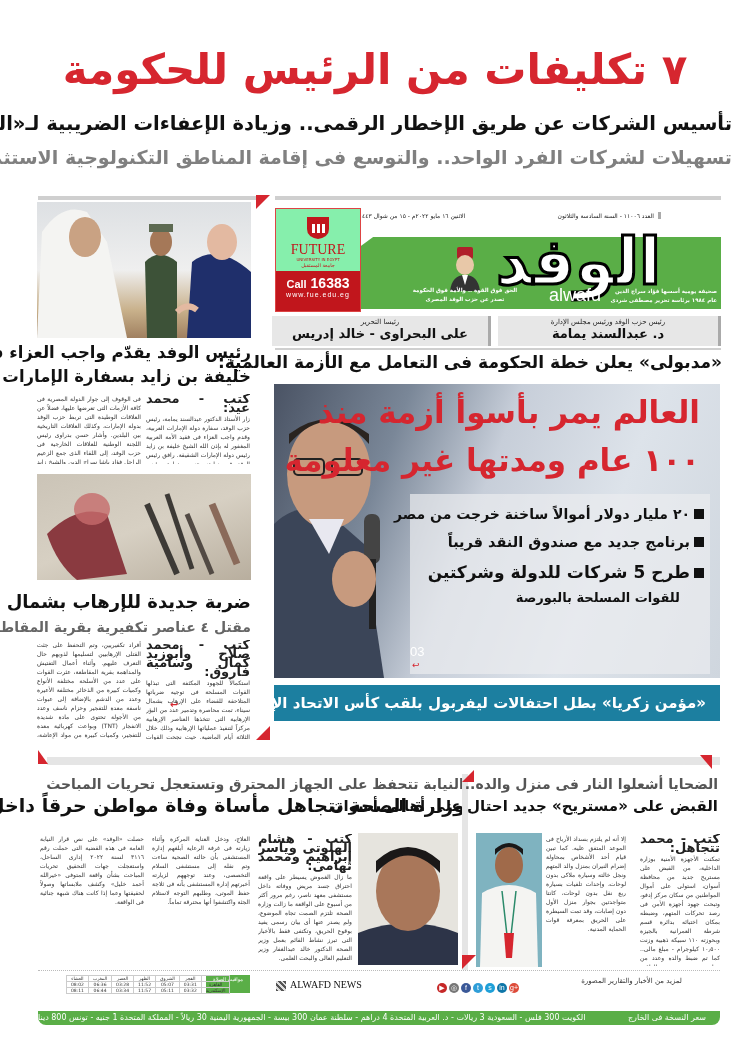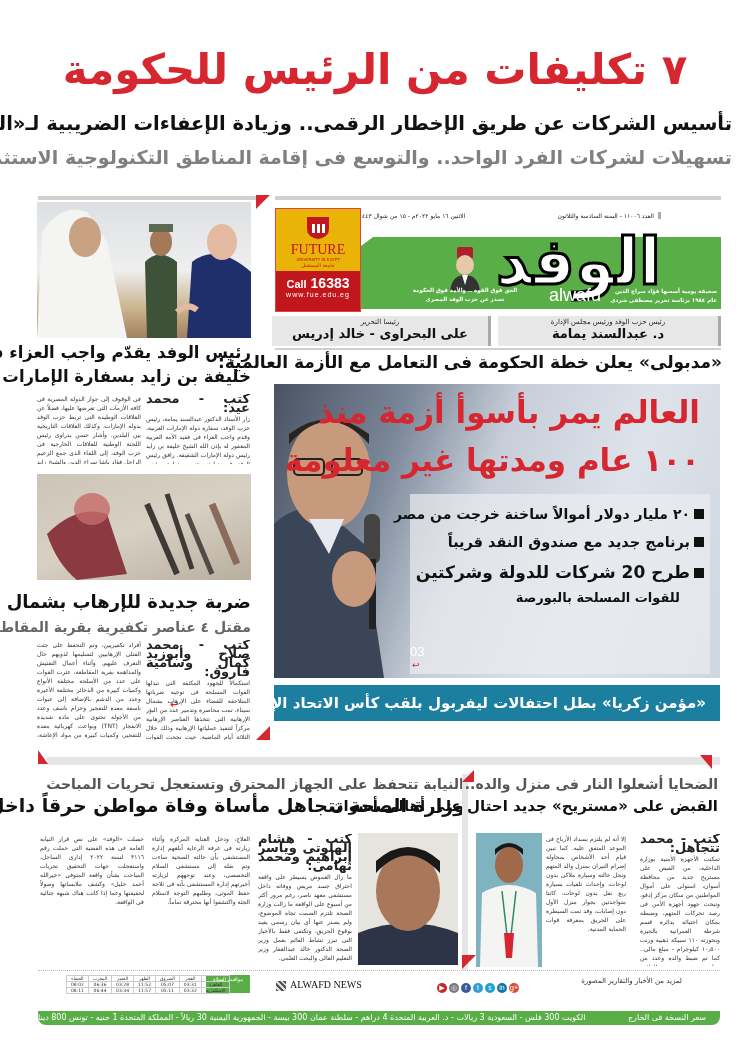--- a/index.html
+++ b/index.html
@@ -8,21 +8,21 @@
   .main-title{top:40px;left:0;width:750px;text-align:center;color:#d6262f;font-family:"DejaVu Sans",sans-serif;font-weight:bold;font-size:42px;line-height:60px;letter-spacing:-1px;}
   .sub1{top:112px;left:20px;width:712px;text-align:center;font-weight:bold;font-size:19.5px;color:#111;white-space:nowrap;letter-spacing:-0.6px;}
   .sub2{top:146px;left:20px;width:712px;text-align:center;font-weight:bold;font-size:19px;color:#808080;white-space:nowrap;letter-spacing:-0.6px;}
   .rule{height:4px;background:#cfcfcf;}
   
   .mast{top:207px;left:275px;width:446px;height:102px;}
   .mast .info{font-size:6px;color:#222;white-space:nowrap;}
   .mast .green{position:absolute;top:30px;left:0;width:446px;height:72px;background:#5aae47;clip-path:polygon(22% 0,100% 0,100% 100%,0 100%);}
   .logo-ar{position:absolute;top:10px;right:60px;font-size:64px;font-weight:bold;color:#fff;-webkit-text-stroke:3px #000;line-height:90px;font-family:"DejaVu Sans",sans-serif;}
   .logo-en{position:absolute;top:78px;right:120px;font-size:18px;color:#fff;font-family:"Liberation Sans",sans-serif;}
-  .fut{top:208px;left:275px;width:84px;height:102px;border:1px solid #d44;background:#eab308;}
+  .fut{top:208px;left:275px;width:84px;height:102px;border:1px solid #d44;background:#86efac;}
   .fut .top{height:60px;text-align:center;}
   .fut .red{position:absolute;bottom:0;left:0;right:0;height:40px;background:#c1161c;color:#fff;text-align:center;font-family:"Liberation Sans",sans-serif;}
   .editors{top:316px;left:275px;width:446px;height:30px;}
   .edbox{position:absolute;top:0;height:30px;background:#e7e7e7;border-right:3px solid #aaa;text-align:center;}
   .edbox .lbl{font-size:7px;color:#222;margin-top:2px;}
   .edbox .nm{font-size:13px;font-weight:bold;}
   .kicker{top:352px;left:276px;width:446px;text-align:right;font-size:17px;font-weight:bold;white-space:nowrap;letter-spacing:-0.5px;}
   .lead-img{top:384px;left:274px;width:446px;height:294px;background:linear-gradient(110deg,#4a5364 0%,#7a8798 25%,#c7ced9 45%,#dde3ea 70%,#cfd6de 100%);overflow:hidden;}
   .man{position:absolute;left:0;top:20px;width:140px;height:274px;}
   .lead-h{position:absolute;right:20px;font-weight:bold;color:#d6262f;font-size:31px;white-space:nowrap;letter-spacing:-1px;}
@@ -126,21 +126,21 @@
     <path d="M35 115 L55 150 L70 115Z" fill="#e8e8f0"></path>
     <rect x="90" y="110" width="16" height="50" rx="7" fill="#444"></rect>
     <rect x="95" y="155" width="7" height="70" fill="#222"></rect>
     <ellipse cx="80" cy="175" rx="22" ry="28" fill="#c79a7e"></ellipse>
   </svg>
   <div class="lead-h" style="top:10px;">العالم يمر بأسوأ أزمة منذ</div>
   <div class="lead-h" style="top:58px;">١٠٠ عام ومدتها غير معلومة</div>
   <div class="abs" style="top:110px;right:10px;width:300px;height:180px;background:rgba(235,236,240,0.7);"></div>
   <div class="bul" style="top:122px;font-size:14px;"><span class="sq"></span><span>٢٠ مليار دولار أموالاً ساخنة خرجت من مصر</span></div>
   <div class="bul" style="top:150px;font-size:14.5px;"><span class="sq"></span><span>برنامج جديد مع صندوق النقد قريباً</span></div>
-  <div class="bul" style="top:178px;font-size:17px;"><span class="sq"></span><span>طرح 20 شركات للدولة وشركتين</span></div>
+  <div class="bul" style="top:178px;font-size:17px;"><span class="sq"></span><span>طرح 5 شركات للدولة وشركتين</span></div>
   <div class="bul" style="top:206px;right:40px;font-size:13px;">للقوات المسلحة بالبورصة</div>
   <div class="abs pg" style="top:260px;left:136px;color:#fff;">03</div>
   <div class="abs" style="top:276px;left:138px;color:#d6262f;font-size:9px;">↩</div>
 </div>
 
 <div class="abs blue-bar">
   <span>«مؤمن زكريا» بطل احتفالات ليفربول بلقب كأس الاتحاد الإنجليزى</span>
   <span class="pg" style="margin-right:16px;color:#fff;">07</span>
   <span style="color:#d6262f;font-size:10px;">↩</span>
 </div>

